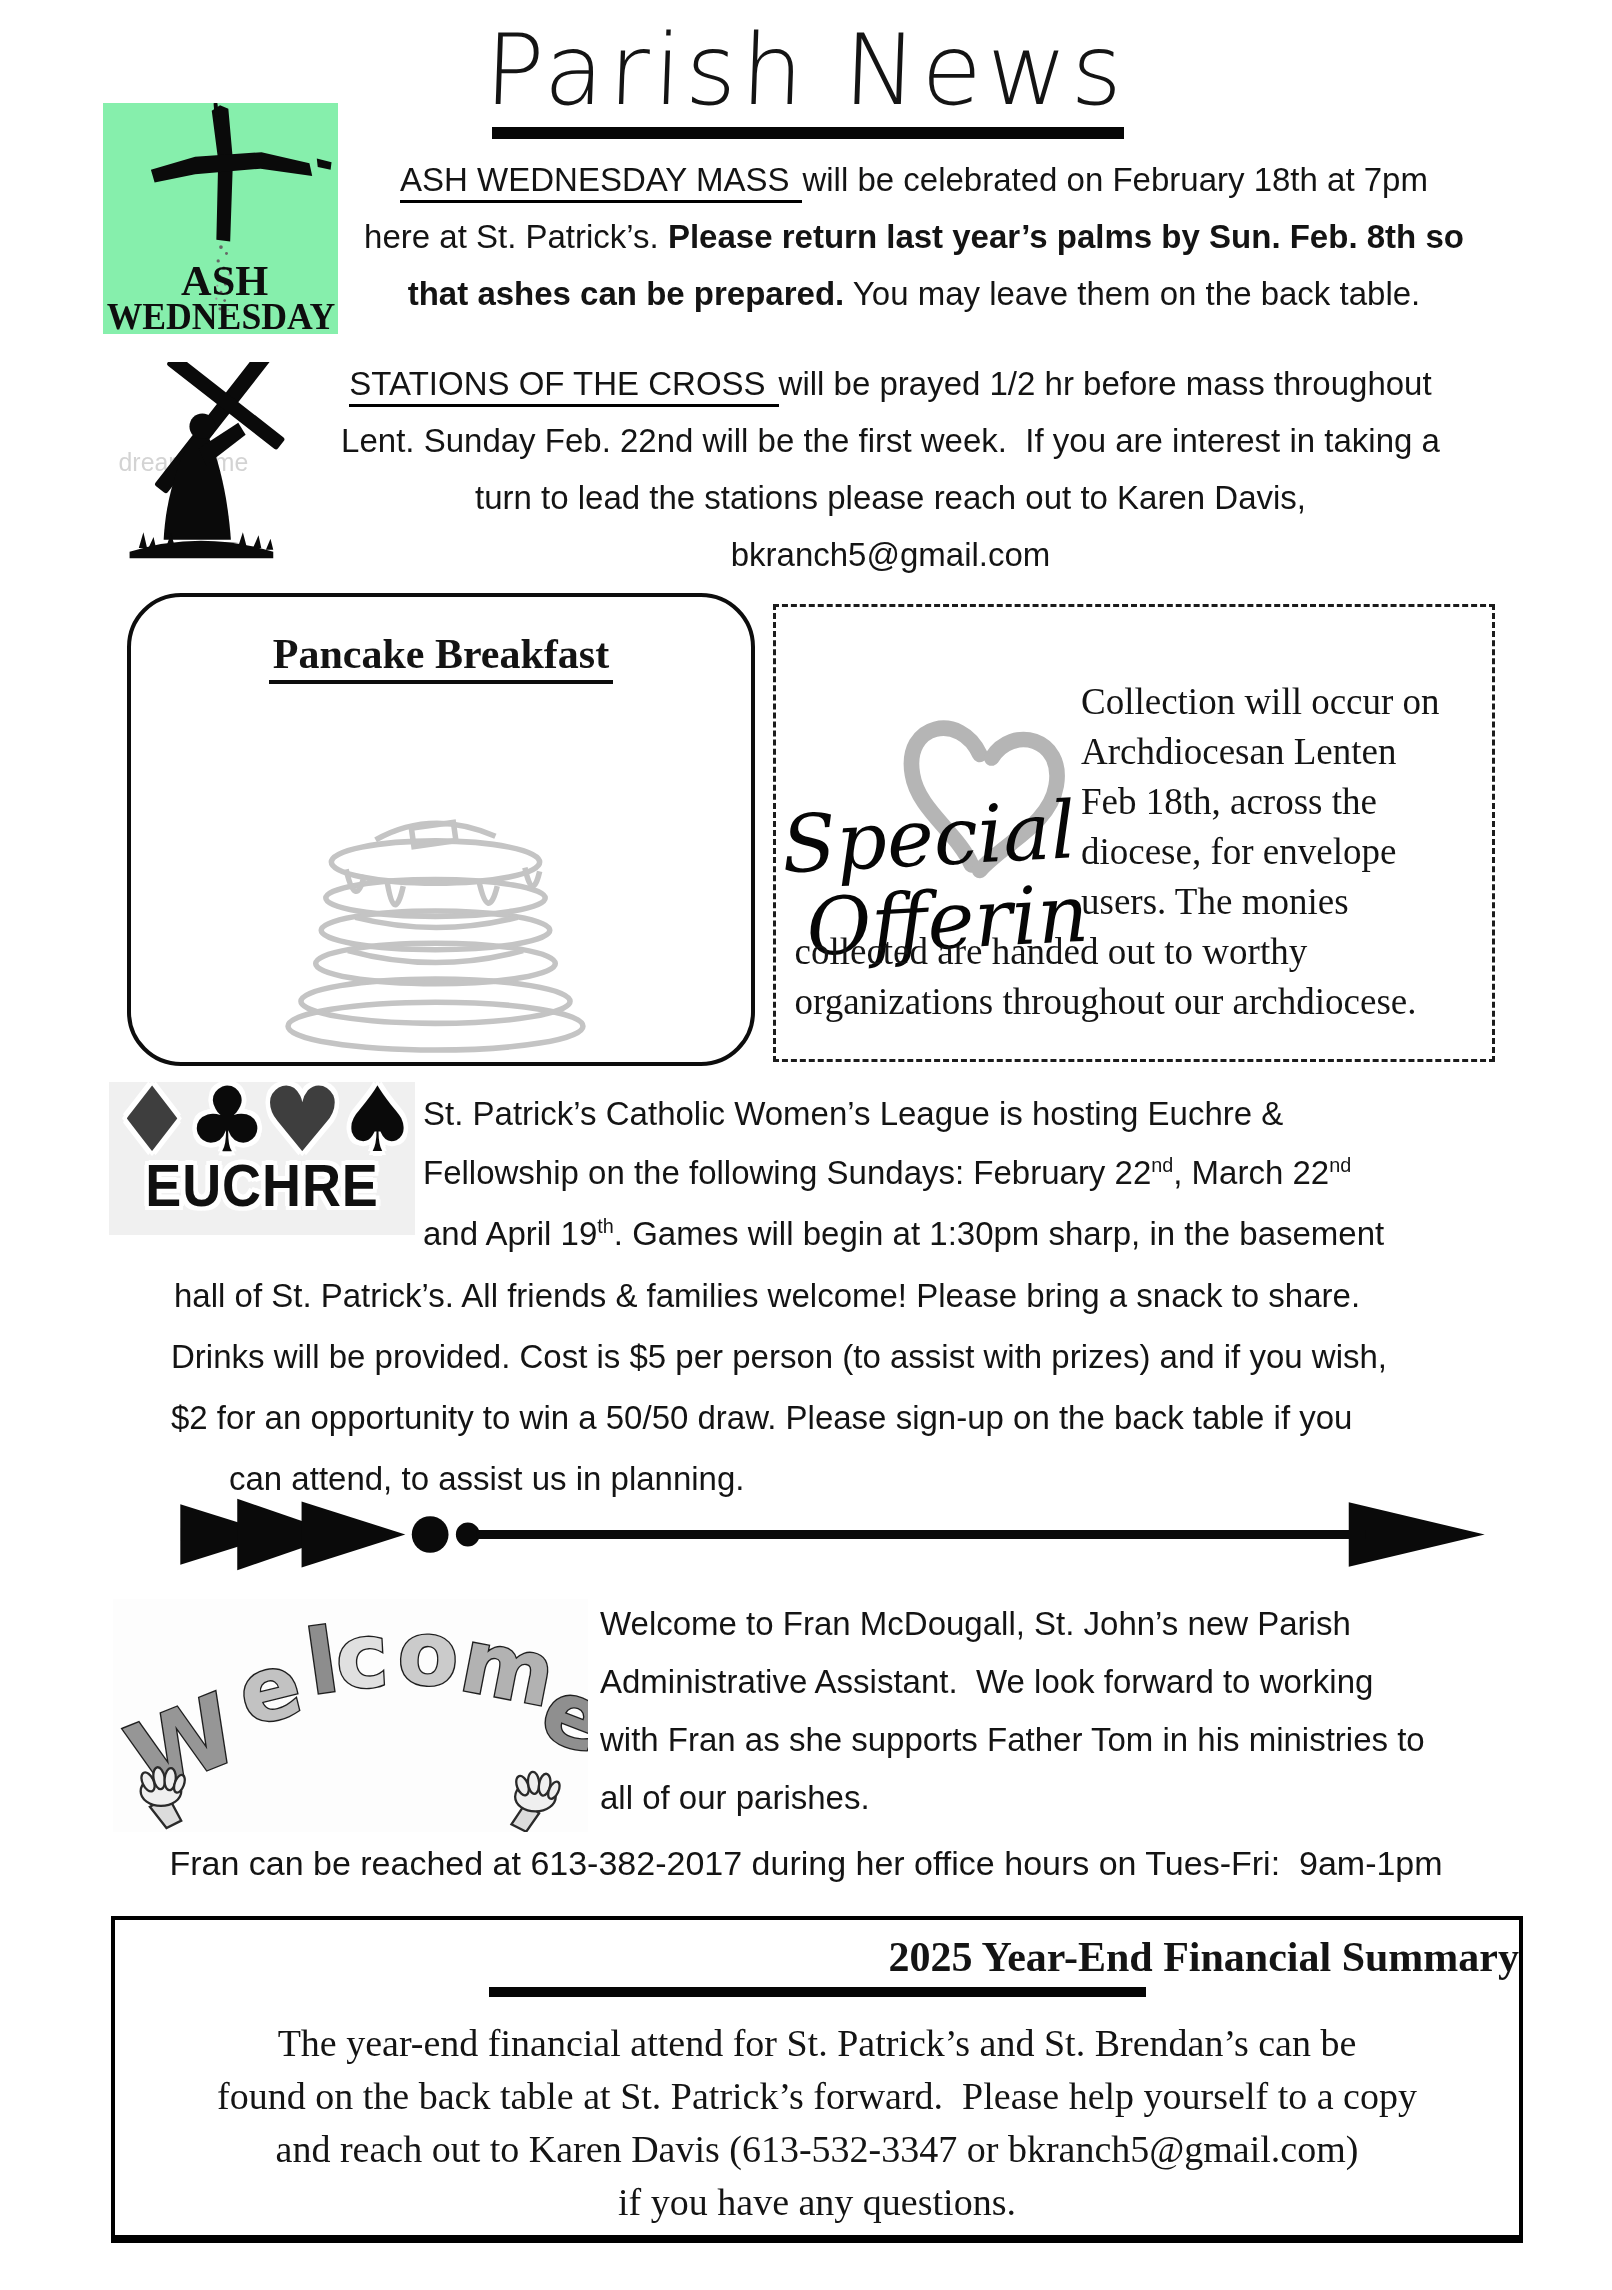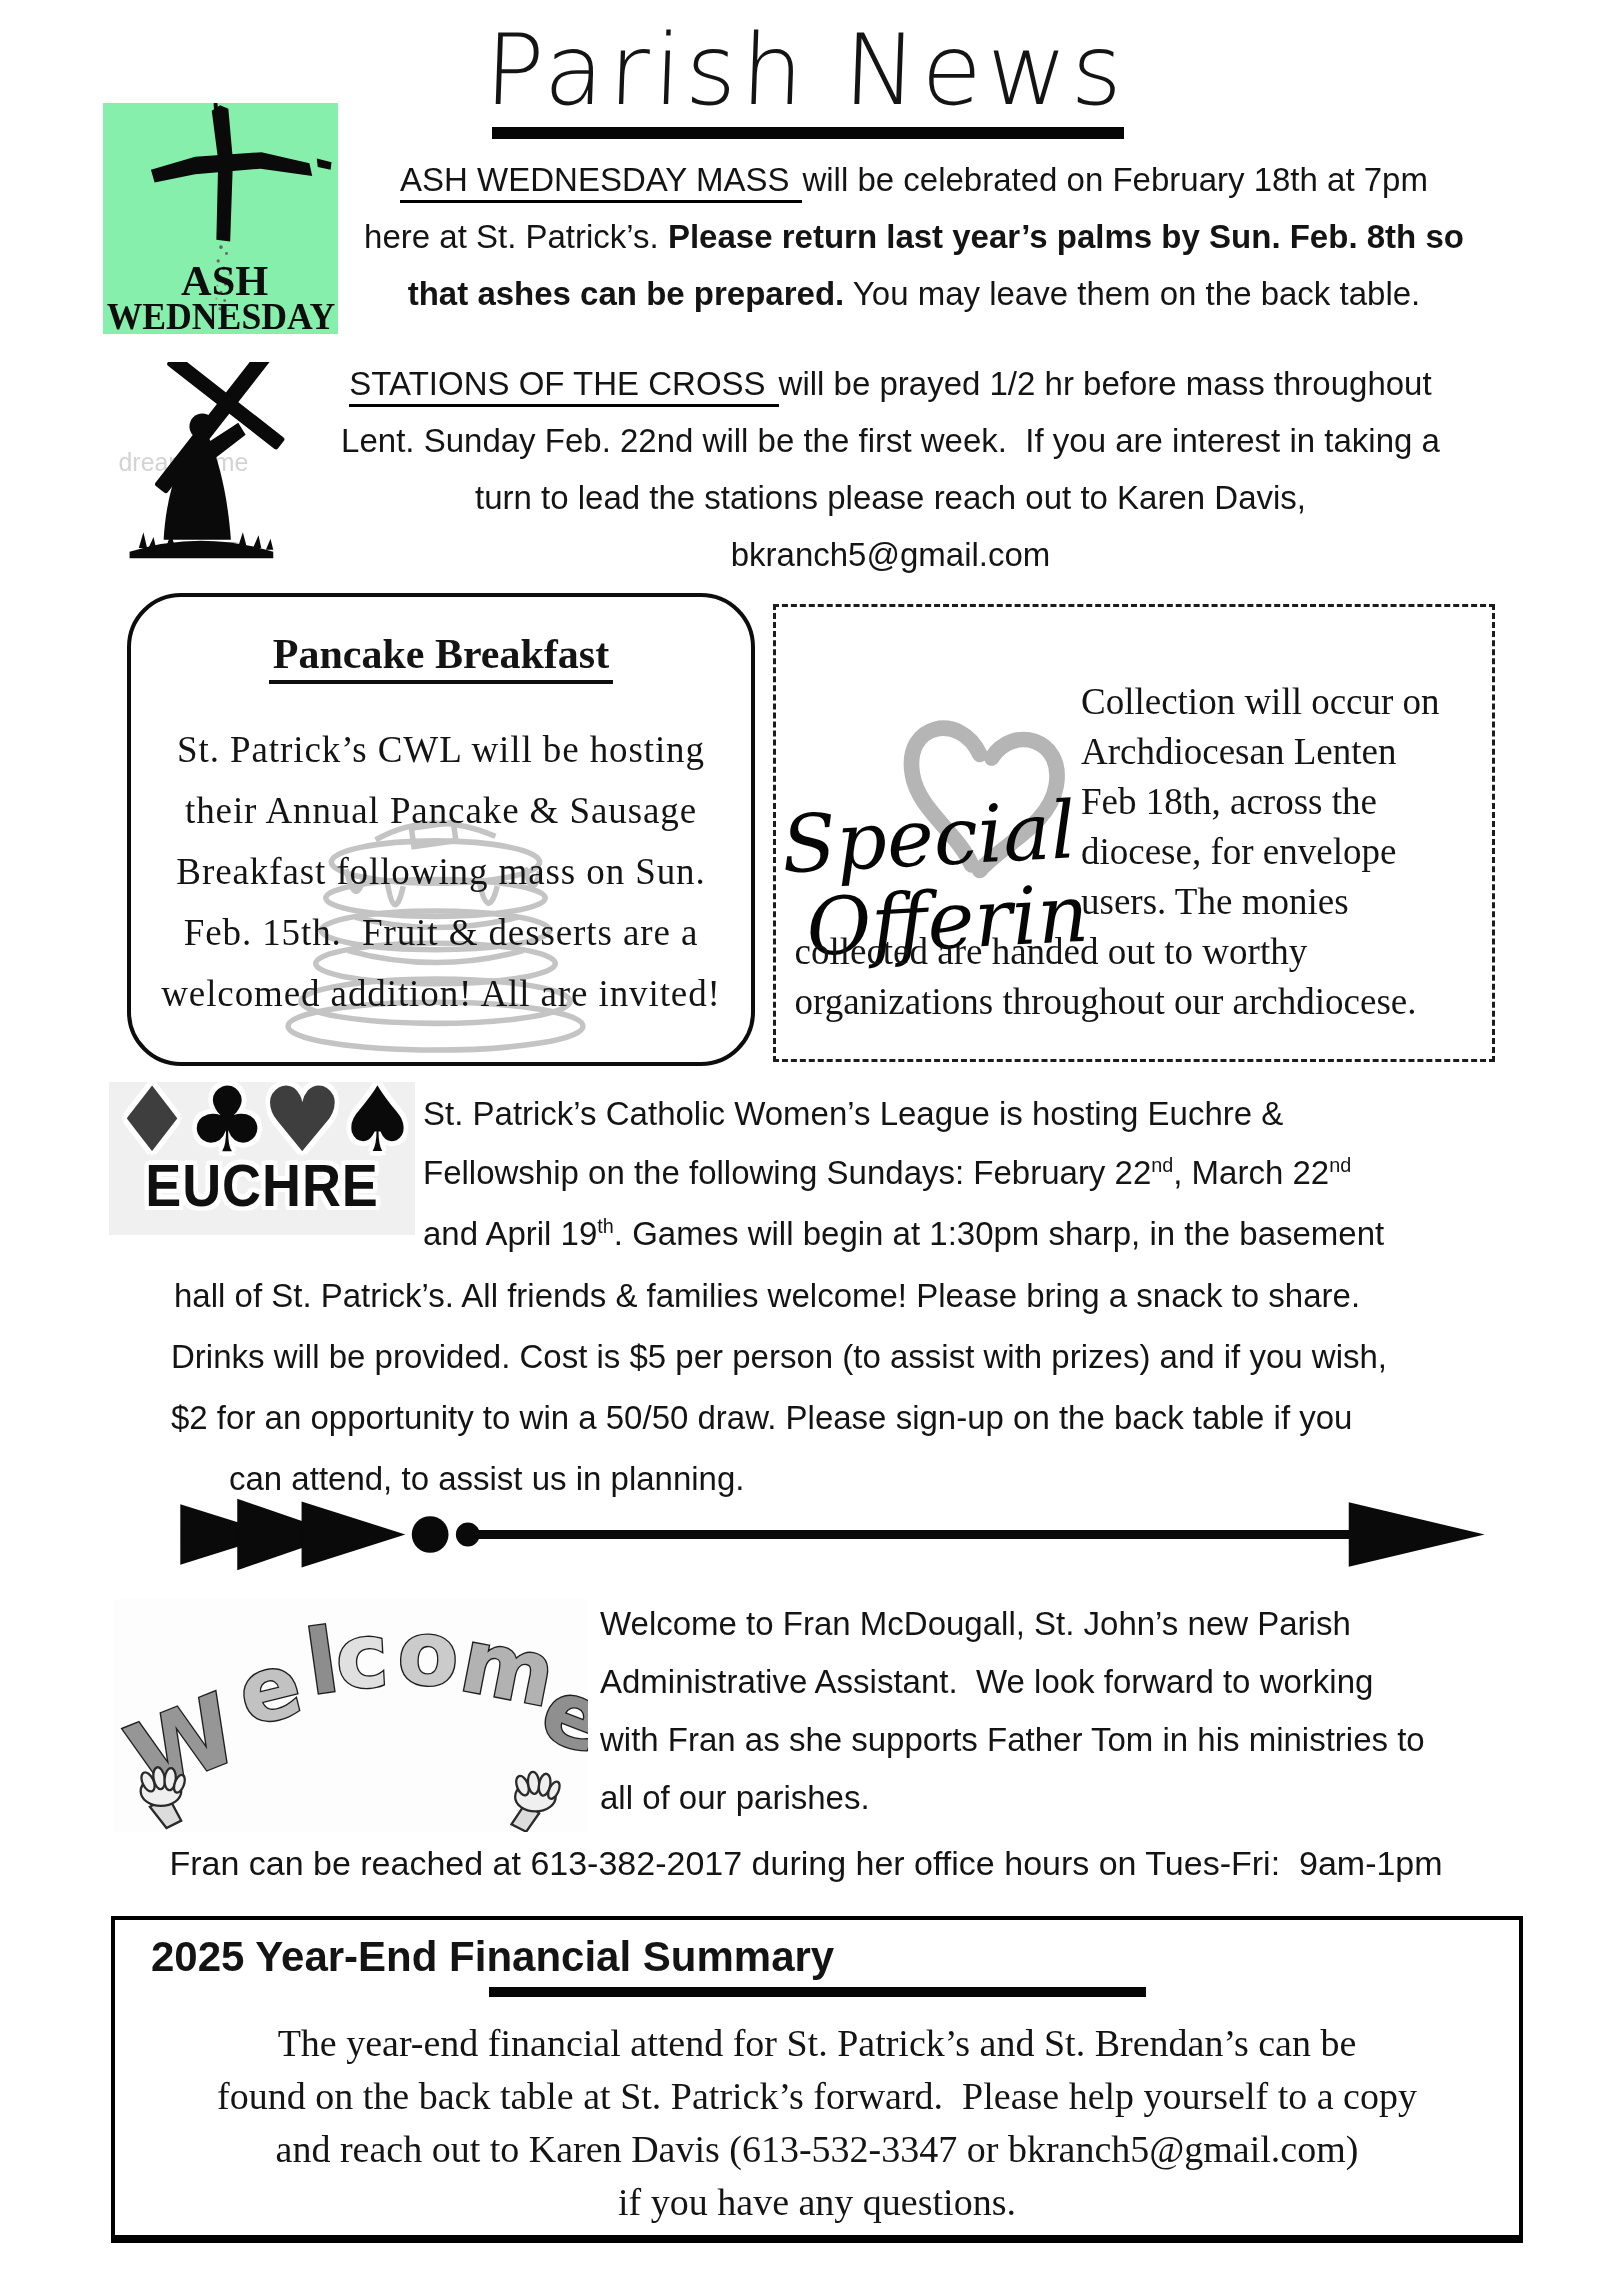--- a/index.html
+++ b/index.html
@@ -59,22 +59,22 @@
   .eu-line{font-size:33px;white-space:pre-wrap;}
 
   
   .wel-img{left:113px;top:1599px;width:475px;height:233px;background:#fdfdfd;}
   .wel-par{left:600px;top:1595px;width:941px;font-size:33px;line-height:58px;}
   .fran{left:0;top:1844px;width:100%;text-align:center;font-size:34px;}
 
   
   .fin-box{left:111px;top:1916px;width:1412px;height:327px;box-sizing:border-box;
            border:4.6px solid #000;border-bottom-width:8.3px;}
-  .fin-title{margin-top:13px;text-align:left;font-family:Liberation Sans, sans-serif;
-             font-weight:700;font-size:42px;margin-left:36px;}
+  .fin-title{margin-top:13px;text-align:right;font-family:Liberation Serif, serif;
+             font-weight:700;font-size:42px;}
   .fin-bar{width:657px;height:10px;background:#050505;margin:5.5px auto 0 auto;}
   .fin-body{margin-top:20px;text-align:center;font-family:"Liberation Serif",serif;
             font-size:38px;line-height:53px;}
 </style>
 </head>
 <body>
 
 <div class="page">
 
   <div class="abs title">Parish News</div>
@@ -154,27 +154,20 @@
           <path d="M120,248 q95,26 190,0"></path>
           <path d="M128,212 q88,22 176,0"></path>
           <path d="M150,128 q60,-34 130,-4"></path>
           <rect x="190" y="112" width="46" height="20" transform="rotate(-8 213 122)"></rect>
         </g>
       </svg>
     </div>
     <div class="abs pan-title">
       <span>Pancake Breakfast</span>
     </div>
-    <div class="abs pan-body">
-      <div class="line">St. Patrick’s CWL will be hosting</div>
-      <div class="line">their Annual Pancake &amp; Sausage</div>
-      <div class="line">Breakfast following mass on Sun.</div>
-      <div class="line">Feb. 15th.  Fruit &amp; desserts are a</div>
-      <div class="line">welcomed addition! All are invited!</div>
-    </div>
   </div>
 
   <div class="abs sp-box">
     <div class="abs sp-logo">
       <svg width="305" height="281" viewBox="0 0 330 305">
         <g fill="none" stroke="#b5b5b5" stroke-width="17" stroke-linecap="round">
           <path d="M213,72 C192,26 130,38 140,94 C146,132 190,158 204,192"></path>
           <path d="M226,76 C248,40 305,54 296,106 C289,148 240,168 213,198"></path>
         </g>
         <g fill="#060606" font-family="DejaVu Serif, serif" font-style="italic" transform="rotate(-3 160 200)">

